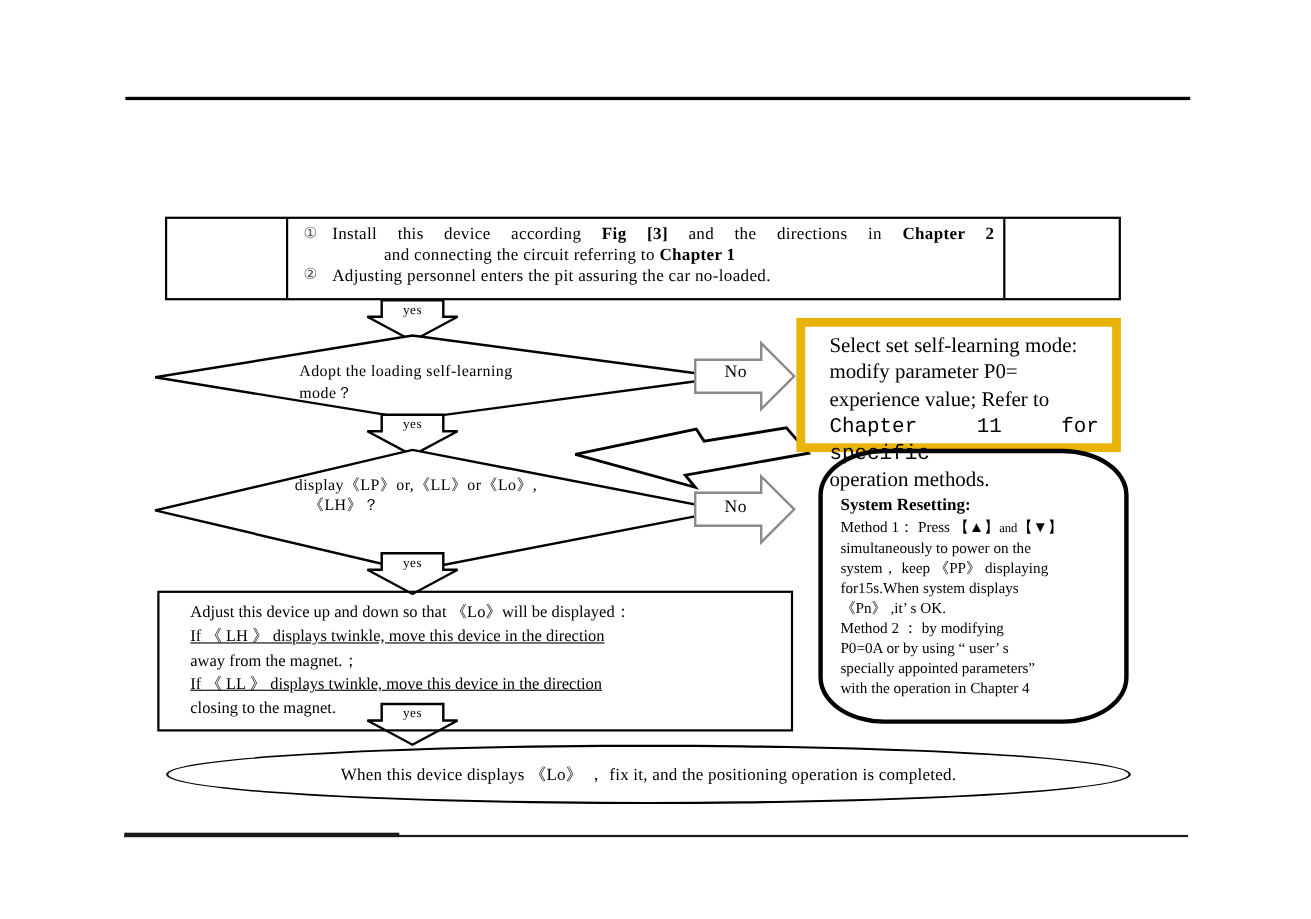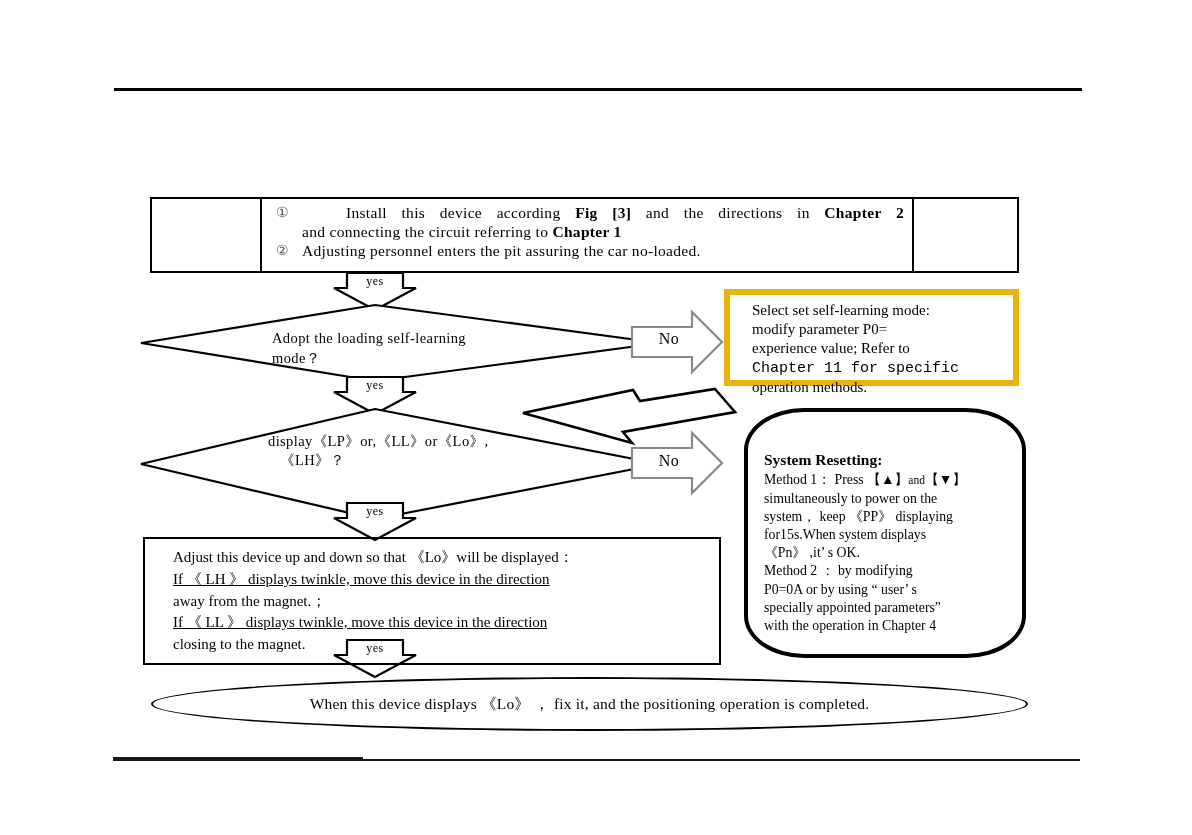--- a/index.html
+++ b/index.html
@@ -104,23 +104,22 @@
     flex: 0 0 26px;
     font-size: 14px;
     color: #555;
     line-height: 1.25;
   }
   .tt-text { flex: 1 1 auto; }
   .tt-text b { font-weight: bold; }
   .tt-justify {
     text-align: justify;
     text-align-last: justify;
-    margin-left: 44px;
-  }
-  .tt-normal { text-align: left; text-align-last: left; }
+  }
+  .tt-normal { text-align: left; text-align-last: left; margin-left: 47px; }
 
   
   .diamond-text {
     position: absolute;
     font-size: 14.5px;
     line-height: 1.35;
     letter-spacing: .4px;
   }
   #diamond1-text {
     left: 272px;
@@ -134,25 +133,25 @@
     line-height: 1.3;
   }
   .d2-indent { padding-left: 12px; }
 
   
   .box-selfmode {
     position: absolute;
     left: 724px;
     top: 289px;
     width: 295px;
-    height: 97px;
-    border: 6px solid #eab308;
+    height: 122px;
+    border: 8px solid #eab308;
     box-sizing: border-box;
     padding: 6px 12px 4px 22px;
-    font-size: 15px;
+    font-size: 19px;
     line-height: 1.28;
     text-align: justify;
     text-align-last: left;
   }
 
   .box-reset {
     position: absolute;
     left: 744px;
     top: 408px;
     width: 282px;

